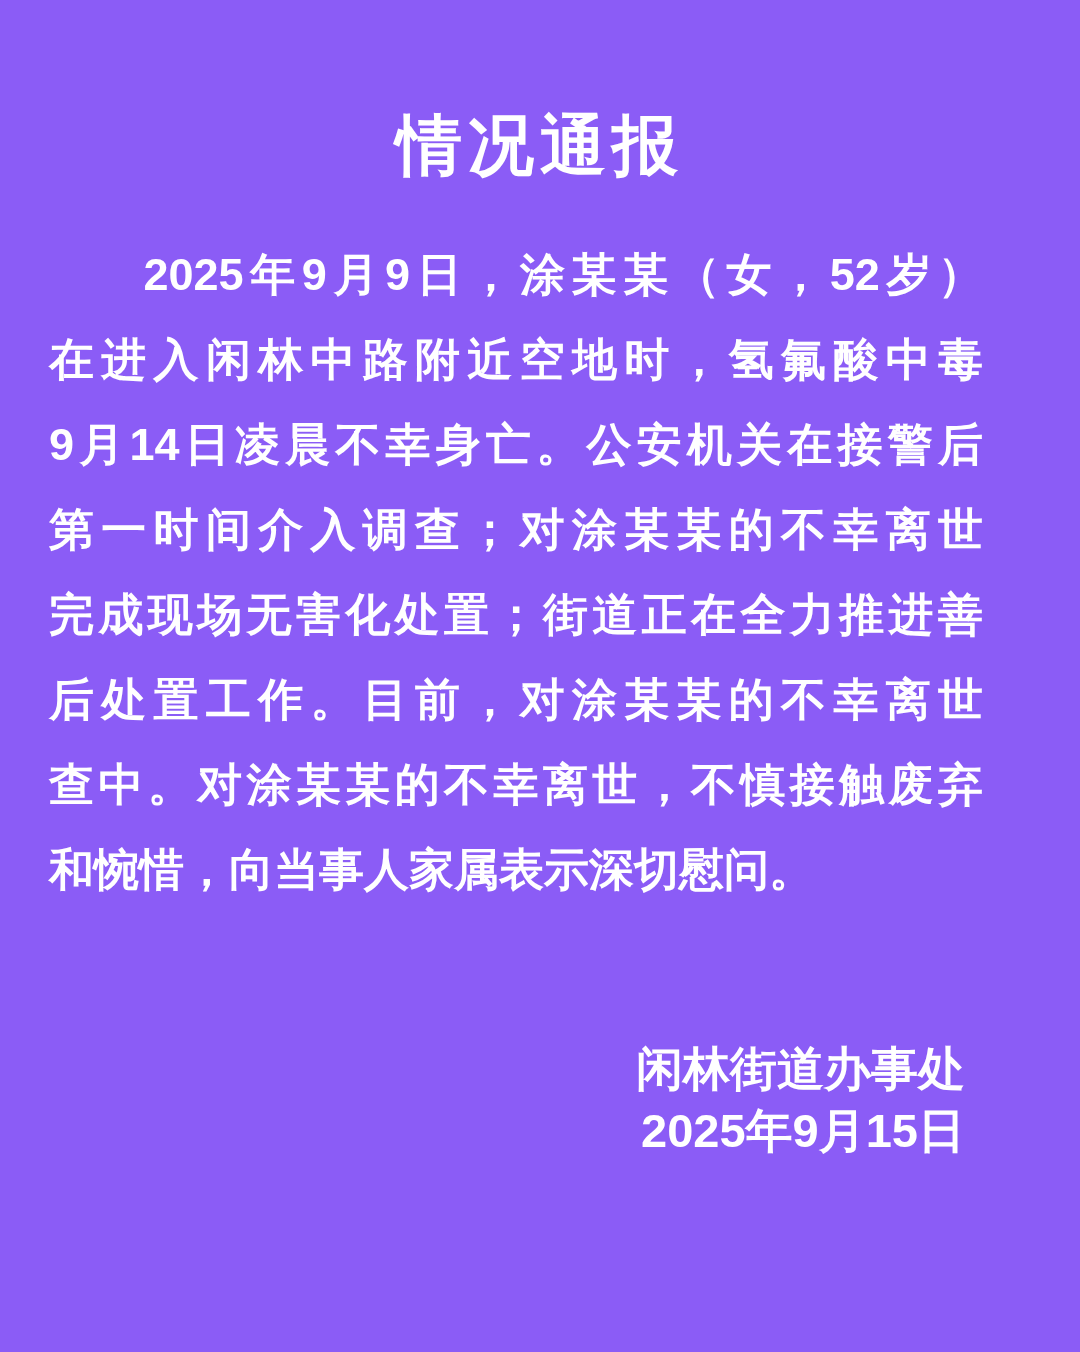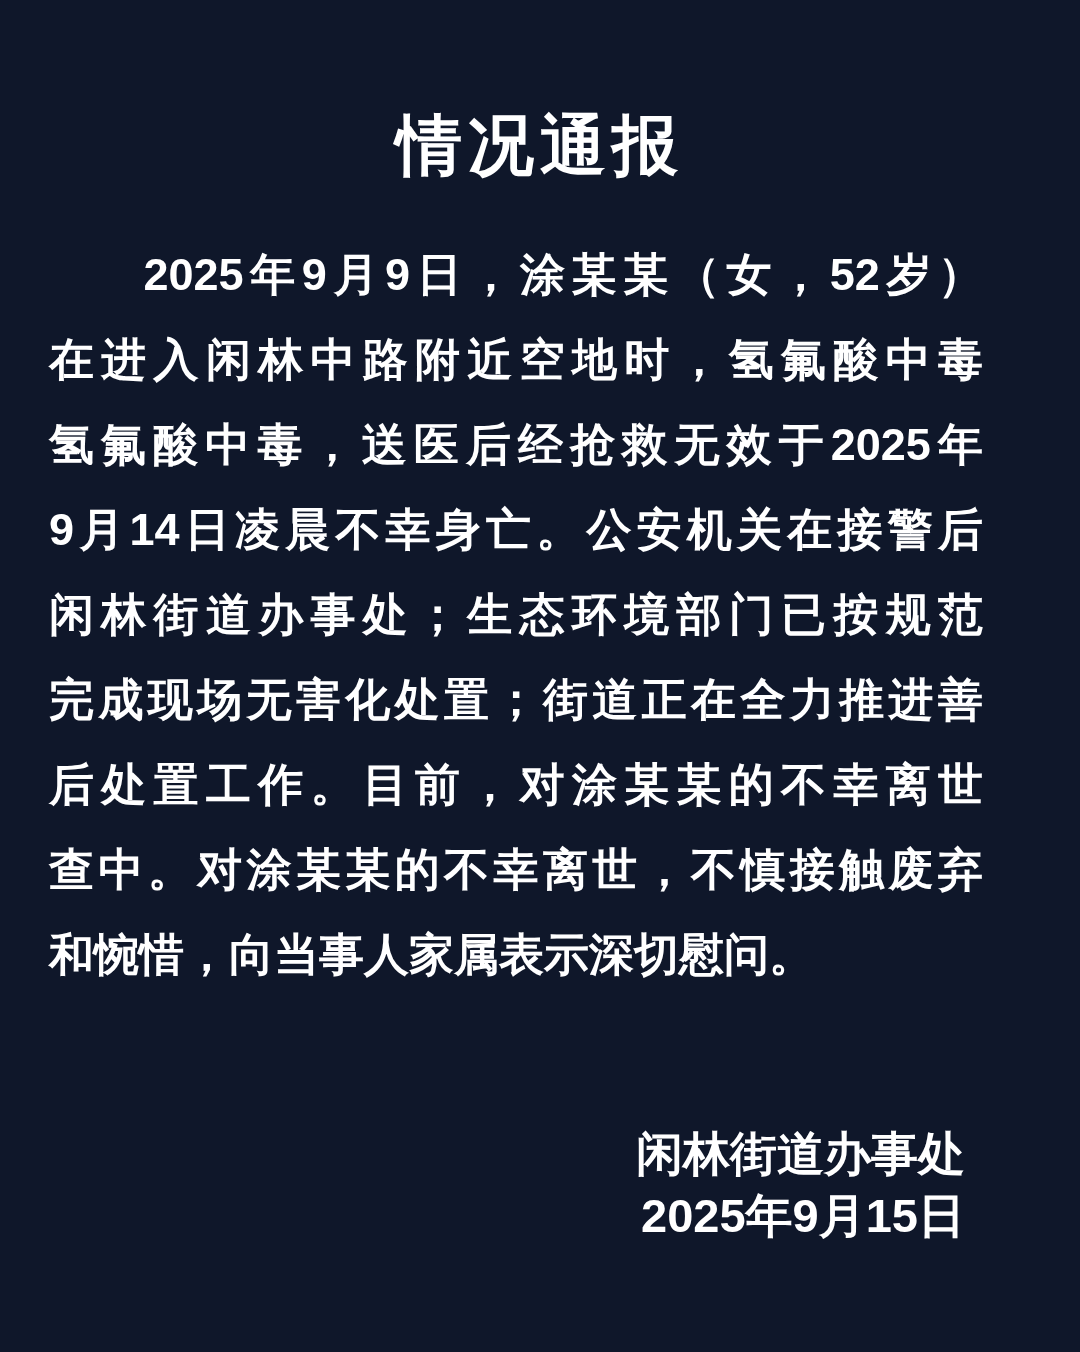--- a/index.html
+++ b/index.html
@@ -51,30 +51,29 @@
     margin-left: 6px;
   }
   .signature-line {
     font-size: 47px;
     line-height: 62px;
   }
 </style>
 </head>
 <body>
 
-<div class="poster" style="background: #0f172a; color: rgb(255, 255, 255);">
+<div class="poster" style="background: #8b5cf6; color: rgb(255, 255, 255);">
 
   <h1 class="title">情况通报</h1>
 
   <div class="body-text">
     <div class="body-line indent">2025年9月9日，涂某某（女，52岁）</div>
     <div class="body-line">在进入闲林中路附近空地时，氢氟酸中毒</div>
-    <div class="body-line">氢氟酸中毒，送医后经抢救无效于2025年</div>
     <div class="body-line">9月14日凌晨不幸身亡。公安机关在接警后</div>
-    <div class="body-line">闲林街道办事处；生态环境部门已按规范</div>
+    <div class="body-line">第一时间介入调查；对涂某某的不幸离世</div>
     <div class="body-line">完成现场无害化处置；街道正在全力推进善</div>
     <div class="body-line">后处置工作。目前，对涂某某的不幸离世</div>
     <div class="body-line">查中。对涂某某的不幸离世，不慎接触废弃</div>
     <div class="body-line last">和惋惜，向当事人家属表示深切慰问。</div>
   </div>
 
   <div class="signature">
     <div class="signature-line">闲林街道办事处</div>
     <div class="signature-line">2025年9月15日</div>
   </div>

